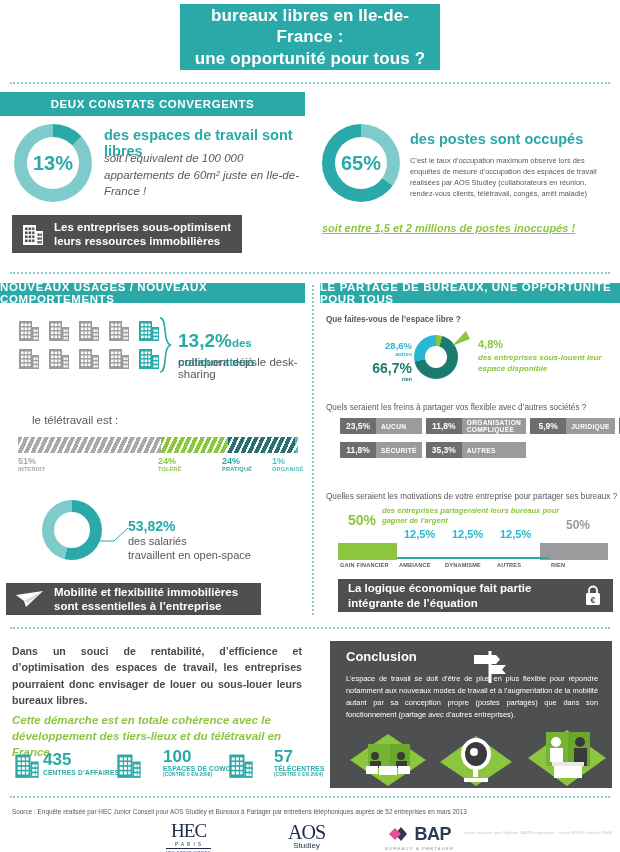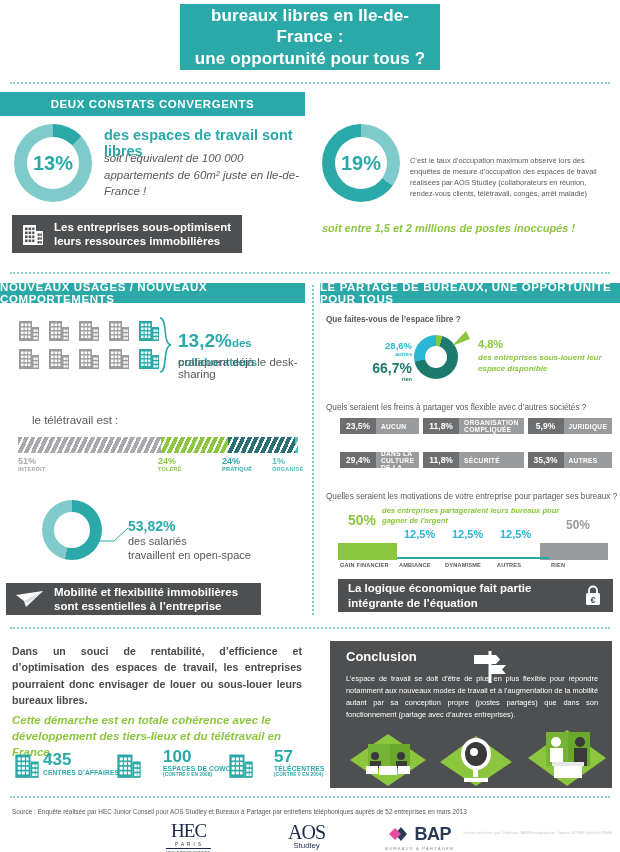--- a/index.html
+++ b/index.html
@@ -74,21 +74,21 @@
   
   .bldg-grid { position:absolute; display:grid; grid-template-columns:repeat(5, 26px); gap:4px 4px; }
 
   
   .tt-bar { position:absolute; height:16px; display:flex; }
   .tt-seg { height:100%; }
   .tt-lab { position:absolute; font-size:9px; font-weight:bold; }
   .tt-sub { font-size:5.6px; letter-spacing:.2px; display:block; font-weight:bold; }
 
   
-  .freins { position:absolute; display:grid; grid-template-columns:1fr 1fr 1fr; gap:18px 4px; }
+  .freins { position:absolute; display:grid; grid-template-columns:1fr 1fr 1fr 1fr; gap:8px 4px; }
   .frein-cell { display:flex; background:#9a9b9d; height:16px; align-items:stretch; }
   .frein-pct {
     background:#6d6e70; color:#fff; font-size:8.5px; font-weight:bold;
     display:flex; align-items:center; justify-content:center; padding:0 4px; min-width:36px;
   }
   .frein-txt {
     color:#fff; font-size:6.6px; font-weight:bold; letter-spacing:.3px;
     display:flex; align-items:center; padding:0 5px; text-transform:uppercase;
   }
 
@@ -173,25 +173,26 @@
           <rect x="15.5" y="19.1" width="2.2" height="2.4"></rect>
             <rect x="18.3" y="19.1" width="1.6" height="2.4"></rect>
         </g>
       </svg>
     </span>
     <span style="padding-left:6px;">Les entreprises sous-optimisent leurs ressources immobilières</span>
   </div>
 
   <div class="donut" style="left:322px;top:124px;width:78px;height:78px;background:conic-gradient(#7fcbcb 0 35%, #2aa9a8 35% 100%);">
     <div class="hole" style="width:52px;height:52px;"></div>
-    <div class="val">19%</div>
-  </div>
-
+    <div class="val">65%</div>
+  </div>
+
+  <div class="h-teal" style="position:absolute;left:410px;top:131px;width:200px;">des postes sont occupés</div>
   <div class="small-grey" style="position:absolute;left:410px;top:155px;width:200px;">C’est le taux d’occupation maximum observé lors des enquêtes de mesure d’occupation des espaces de travail réalisées par AOS Studley (collaborateurs en réunion, rendez-vous clients, télétravail, congés, arrêt maladie)</div>
-  <div style="position:absolute;left:322px;top:222px;width:290px;font-style:italic;font-weight:bold;font-size:11px;color:#8cc63e;">soit entre 1,5 et 2 millions de postes inoccupés !</div>
+  <div style="position:absolute;left:322px;top:222px;width:290px;font-style:italic;font-weight:bold;font-size:11px;color:#8cc63e;text-decoration:underline;">soit entre 1,5 et 2 millions de postes inoccupés !</div>
 
   <div class="dotted-rule" style="position:absolute;left:10px;top:272px;width:600px;"></div>
 
   <div class="sec-bar" id="bar-usages">NOUVEAUX USAGES / NOUVEAUX COMPORTEMENTS</div>
   <div class="sec-bar" id="bar-partage">LE PARTAGE DE BUREAUX, UNE OPPORTUNITÉ POUR TOUS</div>
 
   <div class="vrule-dotted" style="position:absolute;left:312px;top:285px;height:330px;"></div>
 
   <div class="bldg-grid" style="left:16px;top:318px;">
     <svg width="26" height="24" viewBox="0 0 22 24">

